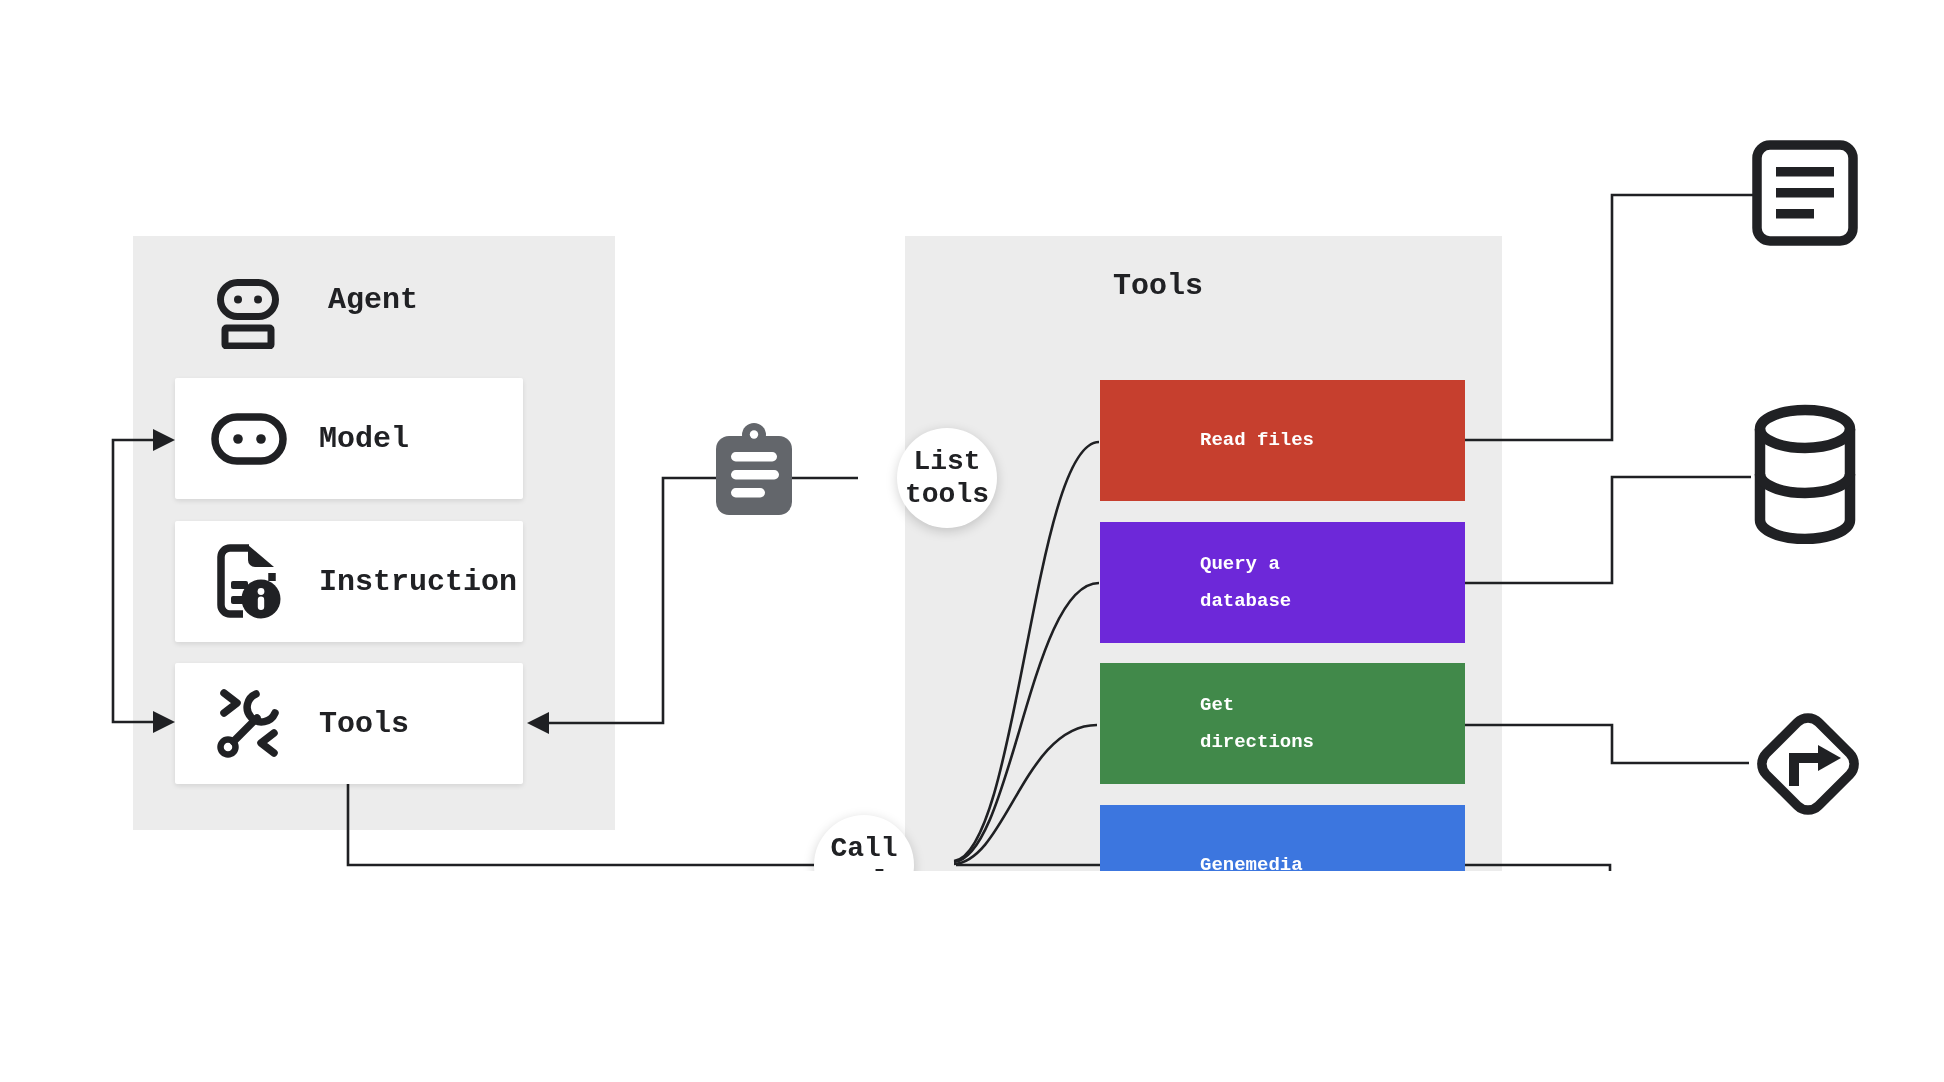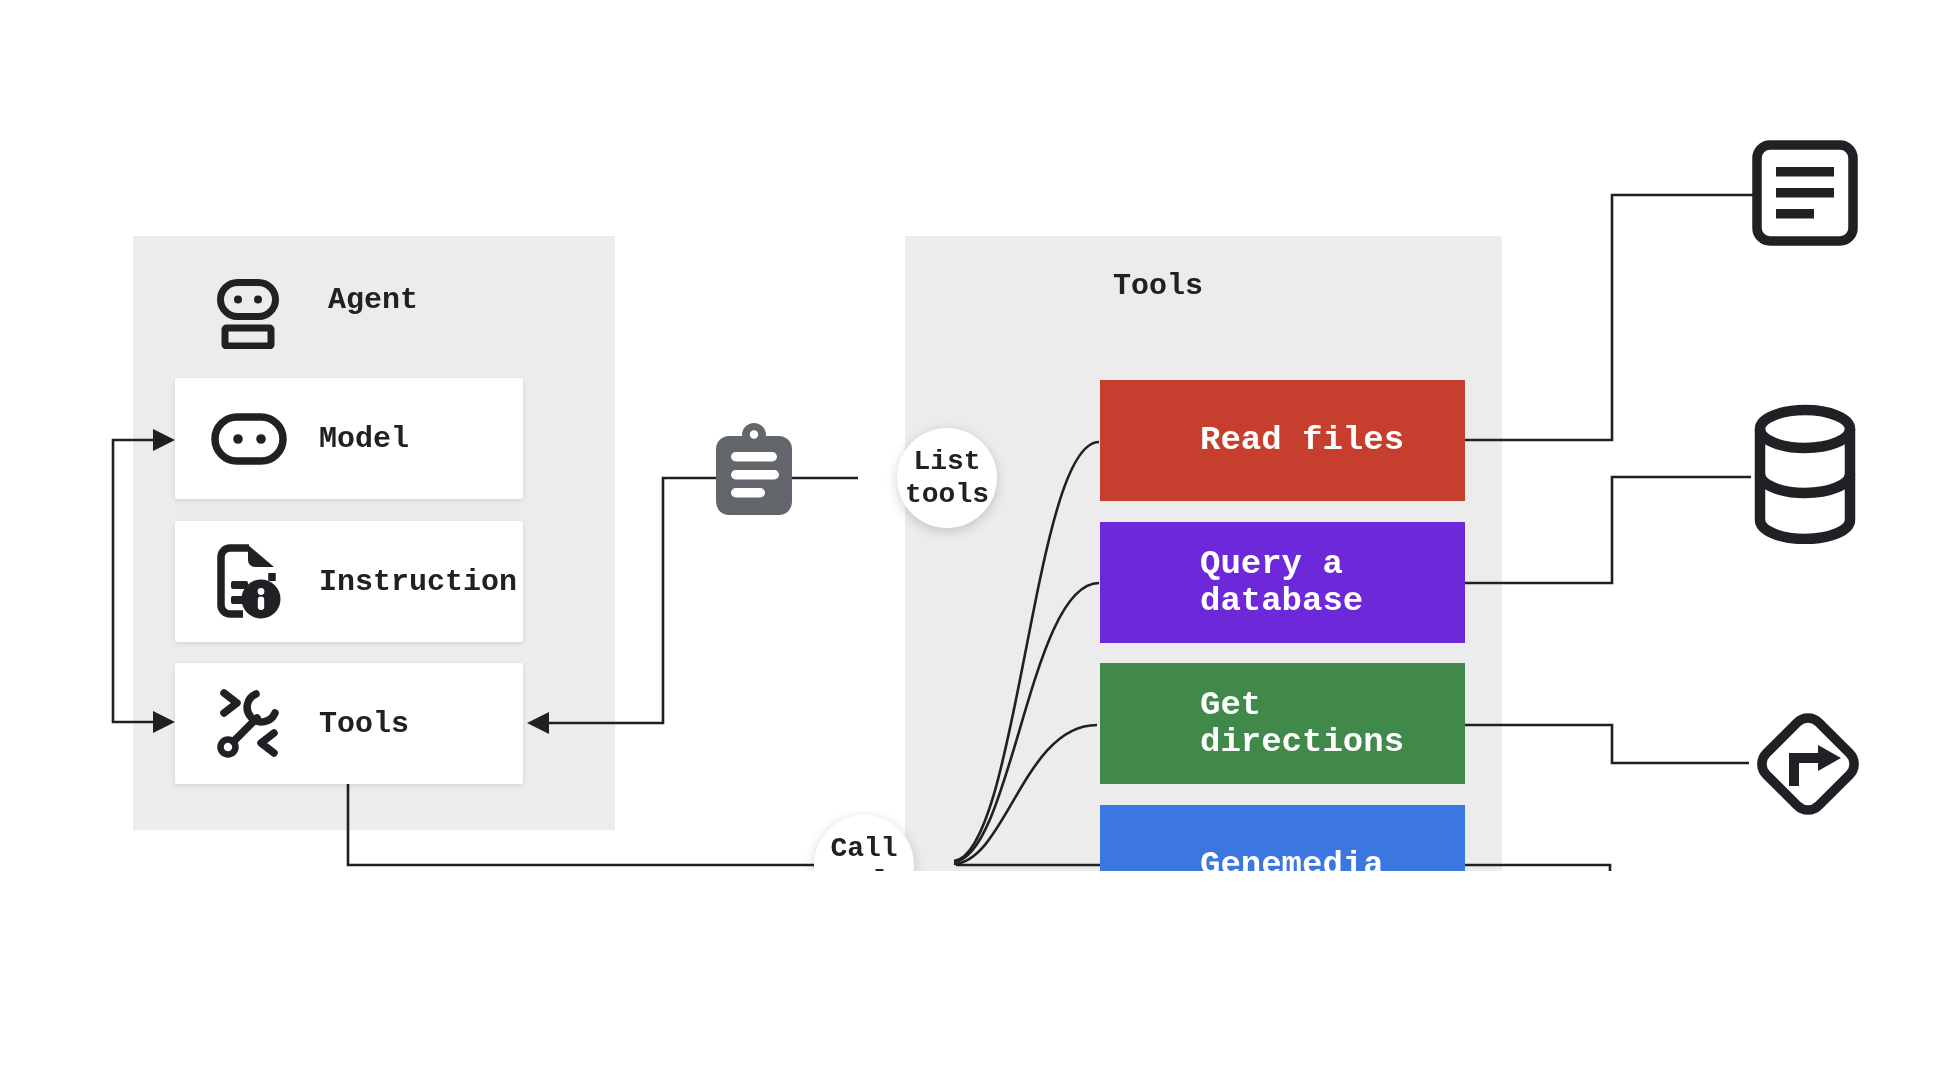--- a/index.html
+++ b/index.html
@@ -44,21 +44,21 @@
   .box-model{top:142px;}
   .box-instruction{top:285px;}
   .box-tools{top:427px;}
   .tool-box{
     position:absolute;
     left:195px;width:365px;height:121px;
     display:flex;flex-direction:column;justify-content:center;
     padding-left:100px;box-sizing:border-box;
   }
   .tool-box .tool-label{
-    font-size:34px;font-weight:700;color:#ffffff;
+    font-size:19px;font-weight:700;color:#ffffff;
     line-height:37px;white-space:pre-line;
   }
   .tool-read{top:144px;}
   .tool-query{top:286px;}
   .tool-directions{top:427px;}
   .tool-genemedia{top:569px;}
   .flow-circle{
     position:absolute;
     width:100px;height:100px;border-radius:50%;
     background:#ffffff;

